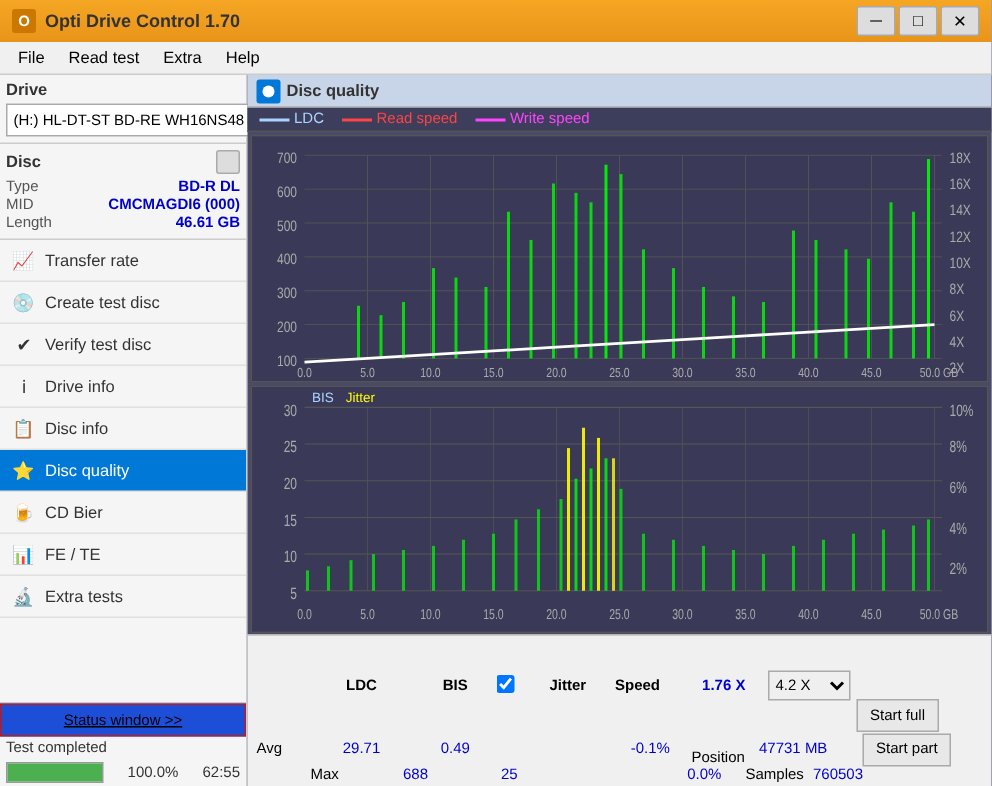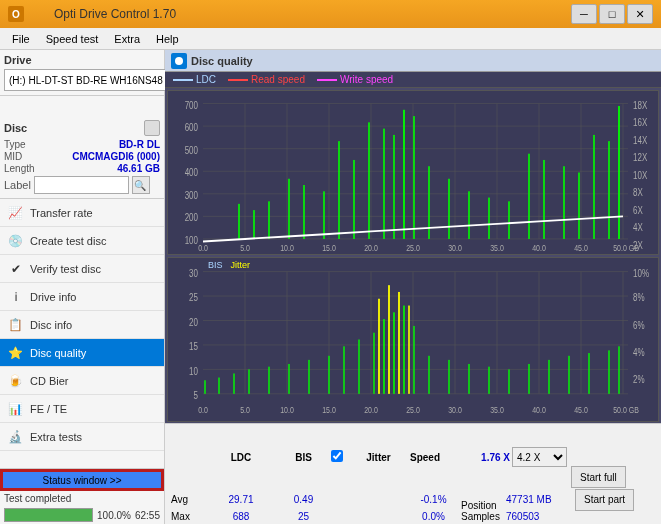--- a/index.html
+++ b/index.html
@@ -2,21 +2,21 @@
 <html><head>
   <meta charset="utf-8">
   <style>
     * { box-sizing: border-box; margin: 0; padding: 0; }
     body { font-family: 'Segoe UI', Tahoma, sans-serif; font-size: 11px; background: #f0f0f0; width: 661px; height: 524px; overflow: hidden; }
 
     
     .title-bar { background: linear-gradient(to bottom, #f5a623, #e8941a); height: 28px; display: flex; align-items: center; justify-content: space-between; padding: 0 8px; }
     .title-bar-left { display: flex; align-items: center; gap: 6px; }
     .title-bar-icon { width: 16px; height: 16px; background: #cc7700; border-radius: 2px; display: flex; align-items: center; justify-content: center; font-size: 10px; color: white; font-weight: bold; }
-    .title-bar-title { font-size: 12px; color: #333; font-weight: normal; margin-left: 24px; }
+    .title-bar-title { font-size: 12px; color: #333; font-weight: bold; }
     .title-bar-controls { display: flex; gap: 2px; }
     .title-btn { width: 26px; height: 20px; background: #ddd; border: 1px solid #aaa; border-radius: 2px; cursor: pointer; display: flex; align-items: center; justify-content: center; font-size: 11px; }
 
     
     .menu-bar { background: #f0f0f0; height: 22px; display: flex; align-items: center; padding: 0 4px; border-bottom: 1px solid #ccc; }
     .menu-item { padding: 2px 8px; cursor: pointer; font-size: 11px; }
 
     
     .main { display: flex; height: calc(524px - 50px); }
 
@@ -24,40 +24,40 @@
     .sidebar { width: 165px; background: #f5f5f5; border-right: 1px solid #ccc; display: flex; flex-direction: column; }
 
     
     .drive-section { padding: 4px; border-bottom: 1px solid #ccc; }
     .drive-label { font-size: 11px; font-weight: bold; color: #333; margin-bottom: 3px; }
     .drive-select-row { display: flex; align-items: center; gap: 2px; }
     .drive-select { flex: 1; height: 22px; font-size: 10px; border: 1px solid #aaa; background: white; }
     .drive-btn { width: 22px; height: 22px; background: #e8e8e8; border: 1px solid #aaa; cursor: pointer; display: flex; align-items: center; justify-content: center; }
 
     
-    .disc-section { padding: 4px; border-bottom: 1px solid #ccc; margin-top: 20px; }
+    .disc-section { padding: 4px; border-bottom: 1px solid #ccc; }
     .disc-section-header { display: flex; align-items: center; justify-content: space-between; margin-bottom: 3px; }
     .disc-label { font-size: 11px; font-weight: bold; color: #333; }
     .disc-info-row { display: flex; justify-content: space-between; margin-bottom: 1px; font-size: 10px; }
     .disc-info-key { color: #555; }
     .disc-info-val { color: #0000cc; font-weight: bold; text-align: right; }
     .label-row { display: flex; align-items: center; gap: 3px; margin-top: 2px; }
     .label-input { width: 95px; height: 18px; border: 1px solid #aaa; font-size: 10px; padding: 1px 2px; }
     .label-go-btn { width: 18px; height: 18px; background: #e8e8e8; border: 1px solid #aaa; cursor: pointer; font-size: 10px; }
 
     
     .nav-menu { flex: 1; overflow-y: auto; }
     .nav-item { display: flex; align-items: center; height: 28px; padding: 0 8px; cursor: pointer; font-size: 11px; color: #333; border-bottom: 1px solid #e0e0e0; gap: 6px; }
     .nav-item.active { background: #0078d7; color: white; }
     .nav-icon { width: 16px; height: 16px; display: flex; align-items: center; justify-content: center; font-size: 12px; flex-shrink: 0; }
 
     
     .status-bar { border-top: 1px solid #ccc; }
-    .status-btn { width: 100%; height: 22px; background: #3b82f6; border: 3px solid #b91c1c; font-size: 10px; cursor: pointer; text-align: center; }
-    .progress-row { display: flex; align-items: center; padding: 2px 4px; gap: 4px; text-align: center; }
+    .status-btn { width: 100%; height: 22px; background: #1d4ed8; border: 1px solid #b91c1c; font-size: 10px; cursor: pointer; text-align: center; text-decoration: underline; }
+    .progress-row { display: flex; align-items: center; padding: 2px 4px; gap: 16px; text-align: center; }
     .progress-bar-outer { flex: 1; height: 14px; background: #ccc; border: 1px solid #999; }
     .progress-bar-inner { height: 100%; background: #4caf50; }
     .progress-text { font-size: 10px; color: #333; }
     .status-text { padding: 2px 4px; font-size: 10px; color: #333; }
 
     
     .content { flex: 1; display: flex; flex-direction: column; background: #4a4a6a; }
 
     
     .dq-header { background: #c8d4e8; height: 22px; display: flex; align-items: center; gap: 4px; padding: 0 6px; border-bottom: 1px solid #999; }
@@ -75,21 +75,21 @@
   </div>
   <div class="title-bar-controls">
     <button class="title-btn">─</button>
     <button class="title-btn">□</button>
     <button class="title-btn close">✕</button>
   </div>
 </div>
 
 <div class="menu-bar">
   <span class="menu-item">File</span>
-  <span class="menu-item">Speed test</span>
+  <span class="menu-item">Read test</span>
   <span class="menu-item">Extra</span>
   <span class="menu-item">Help</span>
 </div>
 
 <div class="main">
 
   <div class="sidebar">
 
     <div class="drive-section">
       <div class="drive-label">Drive</div>
@@ -118,25 +118,20 @@
         <span class="disc-info-key">Type</span>
         <span class="disc-info-val">BD-R DL</span>
       </div>
       <div class="disc-info-row">
         <span class="disc-info-key">MID</span>
         <span class="disc-info-val">CMCMAGDI6 (000)</span>
       </div>
       <div class="disc-info-row">
         <span class="disc-info-key">Length</span>
         <span class="disc-info-val">46.61 GB</span>
-      </div>
-      <div class="label-row">
-        <span class="disc-info-key">Label</span>
-        <input class="label-input" type="text" style="">
-        <button class="label-go-btn">🔍</button>
       </div>
     </div>
 
     <div class="nav-menu">
       <div class="nav-item">
         <span class="nav-icon">📈</span>
         <span>Transfer rate</span>
       </div>
       <div class="nav-item">
         <span class="nav-icon">💿</span>
@@ -385,38 +380,38 @@
 
       <div style="display:flex;align-items:center;gap:0;">
         <div style="width:35px;"></div>
         <div style="width:70px;text-align:center;font-size:10px;font-weight:bold;">LDC</div>
         <div style="width:55px;text-align:center;font-size:10px;font-weight:bold;">BIS</div>
         <div style="width:20px;">
           <input type="checkbox" checked="" style="width: 12px; height: 12px;">
         </div>
         <div style="width:55px;text-align:center;font-size:10px;font-weight:bold;">Jitter</div>
         <div style="width:45px;font-size:10px;font-weight:bold;margin-left:4px;">Speed</div>
-        <div style="width:55px;text-align:right;font-size:10px;color:#0000cc;font-weight:bold;">1.76 X</div>
+        <div style="width:55px;text-align:center;font-size:10px;color:#0000cc;font-weight:bold;">1.76 X</div>
         <select style="height:20px;font-size:10px;border:1px solid #aaa;width:55px;margin-left:2px;">
           <option>4.2 X</option>
         </select>
         <button class="start-btn" style="margin-left:4px;margin-top:40px;">Start full</button>
       </div>
 
       <div style="display:flex;align-items:center;">
         <div style="width:35px;font-size:10px;">Avg</div>
         <div style="width:70px;text-align:center;font-size:10px;color:#0000cc;">29.71</div>
         <div style="width:55px;text-align:center;font-size:10px;color:#0000cc;">0.49</div>
         <div style="width:75px;"></div>
         <div style="width:55px;text-align:center;font-size:10px;color:#0000cc;">-0.1%</div>
         <div style="width:45px;font-size:10px;margin-top:12px;">Position</div>
         <div style="width:65px;font-size:10px;color:#0000cc;">47731 MB</div>
         <button class="start-btn" style="margin-left:4px;">Start part</button>
       </div>
-      <div style="display:flex;align-items:flex-start;">
+      <div style="display:flex;align-items:flex-start;margin-left:36px;">
         <div style="width:35px;font-size:10px;">Max</div>
         <div style="width:70px;text-align:center;font-size:10px;color:#0000cc;">688</div>
         <div style="width:55px;text-align:center;font-size:10px;color:#0000cc;">25</div>
         <div style="width:75px;"></div>
         <div style="width:55px;text-align:center;font-size:10px;color:#0000cc;">0.0%</div>
         <div style="width:45px;font-size:10px;">Samples</div>
         <div style="width:65px;font-size:10px;color:#0000cc;">760503</div>
       </div>
     </div>
 

